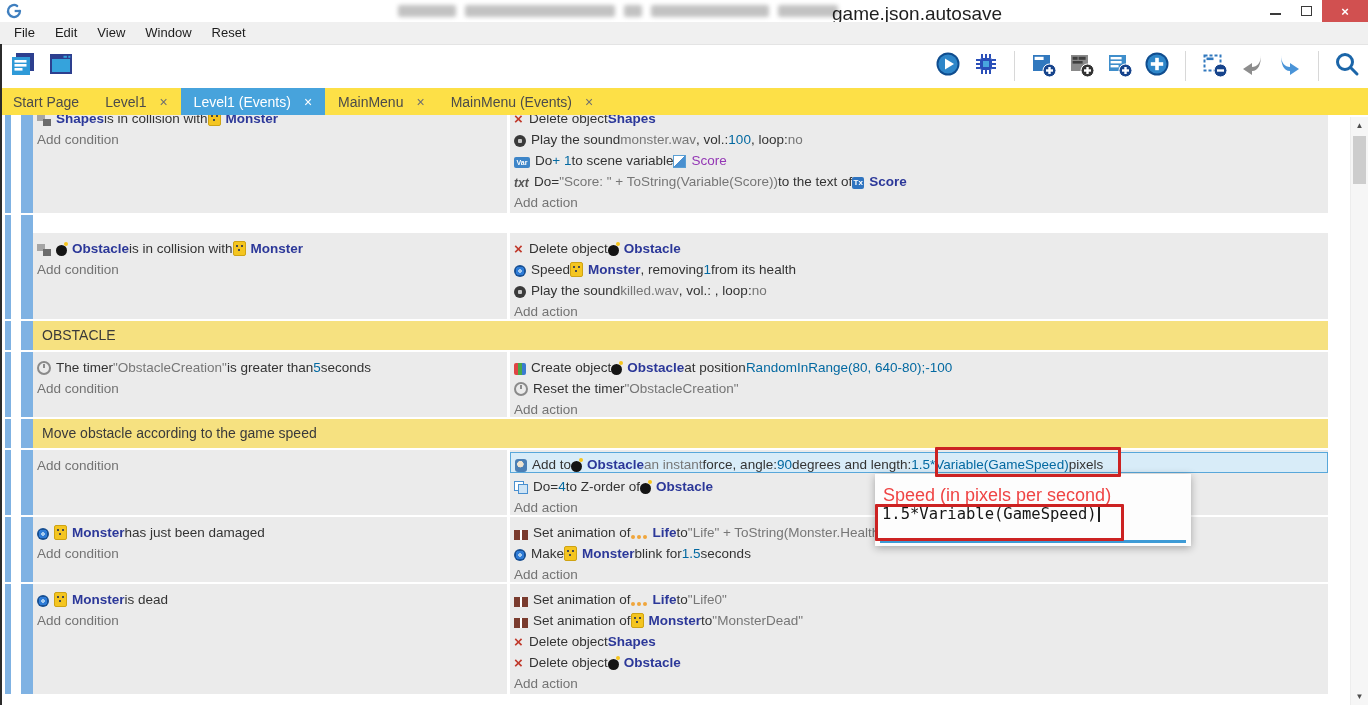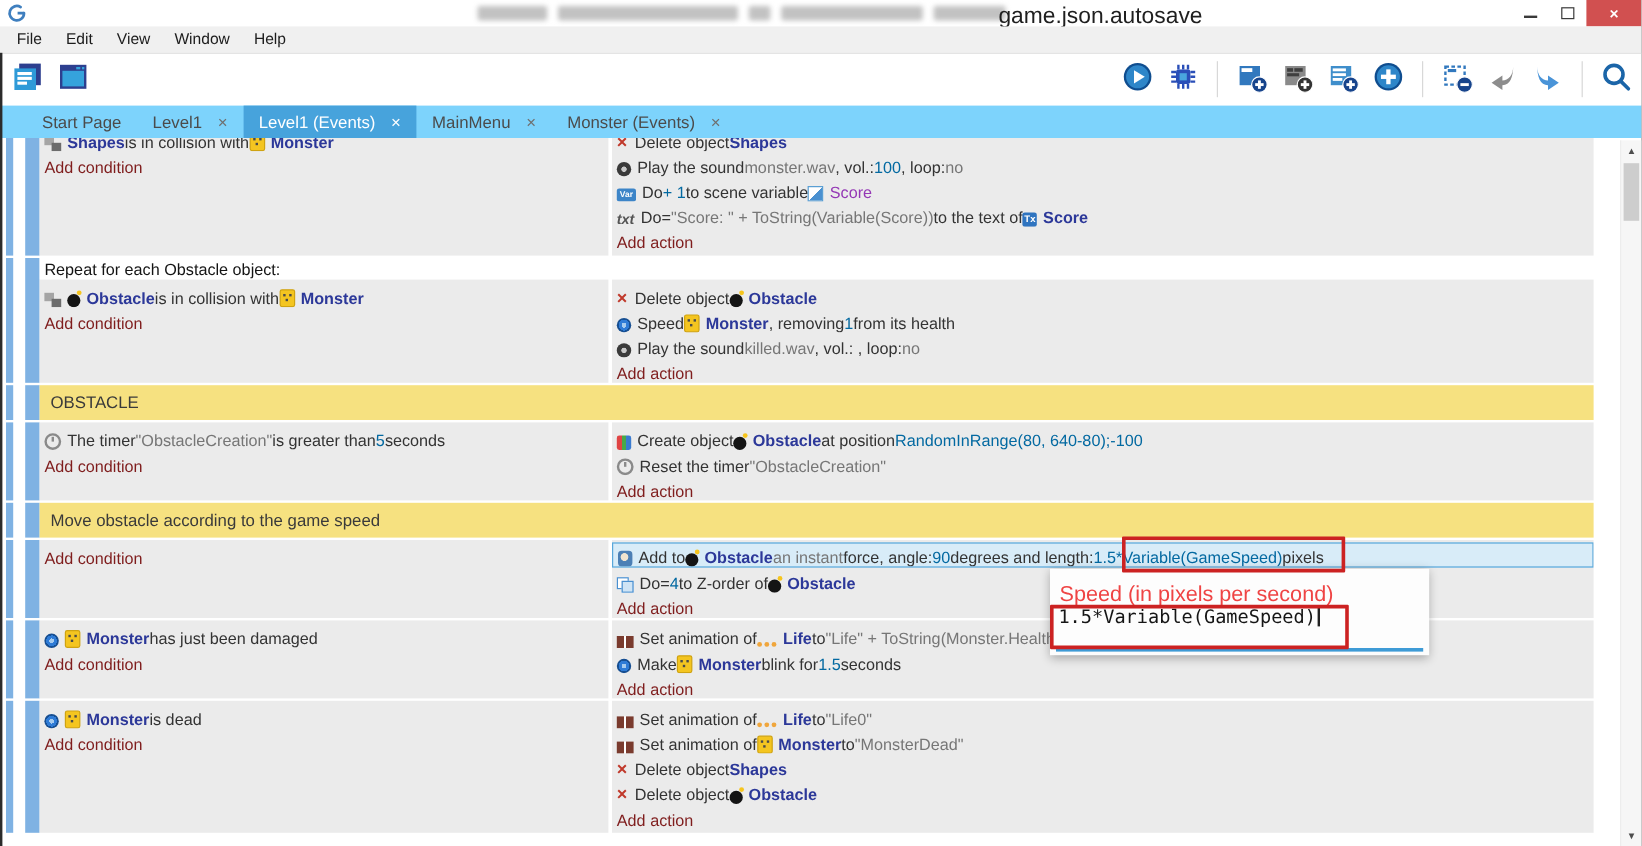--- a/index.html
+++ b/index.html
@@ -28,38 +28,38 @@
 
   
   .toolbar{position:absolute;left:0;top:45px;right:0;height:43px;background:#fff}
   .tb-group{position:absolute;top:6px;display:flex;align-items:center;gap:8px}
   .tb-left{left:8px}
   .tb-right{right:6px}
   .tbtn{width:30px;height:30px;display:flex;align-items:center;justify-content:center}
   .tb-div{width:1px;height:30px;background:#d8d8d8;margin:0 5px}
 
   
-  .tabbar{position:absolute;left:0;top:88px;right:0;height:27px;background:#7dd3fc;display:flex;padding-left:22px;z-index:4}
+  .tabbar{position:absolute;left:0;top:88px;right:0;height:27px;background:#fde047;display:flex;padding-left:0;z-index:4}
   .tab{display:flex;align-items:center;height:27px;padding:0 13px;font-size:14px;color:#4b4b4b;white-space:nowrap}
   .tab .tclose{margin-left:13px;font-size:14px;color:#6f6f6f;line-height:1}
   .tab.active{background:#47a3dc;color:#fff}
   .tab.active .tclose{color:#fff}
 
   
   .sheet{position:absolute;left:0;top:115px;width:1351px;bottom:0;overflow:hidden;background:#fff}
   .block{position:relative;margin-bottom:2px}
   .bar1{position:absolute;left:5px;top:0;bottom:0;width:6px;background:#7fb2e3}
   .bar2{position:absolute;left:21px;top:0;bottom:0;width:12px;background:#7fb2e3}
   .bhead{position:absolute;left:33px;right:23px;top:0;height:18px;background:#fff;font-size:13.5px;color:#141414;line-height:19px;padding-left:4px}
   .cond{position:absolute;left:33px;width:474px;top:0;bottom:0;background:#ebebeb;padding-top:2px;overflow:hidden}
   .act{position:absolute;left:510px;right:23px;top:0;bottom:0;background:#ebebeb;padding-top:2px;overflow:hidden}
   .hdr .cond,.hdr .act{top:18px}
   .line{display:flex;align-items:flex-end;height:21px;padding:0 4px;font-size:13.5px;color:#333;white-space:nowrap;overflow:hidden}
   .line.sel{background:#d8ecf8;border:1px solid #58a7da;box-sizing:border-box}
-  .ph{color:#7f1d1d}
+  .ph{color:#737373}
   .sg-obj{color:#2c3899;font-weight:bold}
   .sg-green{color:#0369a1}
   .sg-gray{color:#767676}
   .sg-purple{color:#9437b5}
   .banner-inner{position:absolute;left:33px;right:23px;top:0;bottom:0;background:#f6e180;color:#3a3a3a;font-size:14px;line-height:28px;padding-left:9px}
 
   
   .ic{display:inline-block;position:relative;flex:none;margin-right:5px}
   .ic-x{width:12px;margin-right:3px;color:#c0392b;font-weight:bold;font-size:15px;line-height:1}
   .ic-x::before{content:"\00d7"}
@@ -140,21 +140,21 @@
           <span>×</span>
         </div>
     </div>
   </div>
 
   <div class="menubar" id="menubar">
       <div class="menu-item">File</div>
       <div class="menu-item">Edit</div>
       <div class="menu-item">View</div>
       <div class="menu-item">Window</div>
-      <div class="menu-item">Help</div>
+      <div class="menu-item">Reset</div>
     </div>
   <div class="left-edge"></div>
 
   <div class="toolbar">
     <div class="tb-group tb-left" id="tb-left">
         <div class="tbtn">
           <span><svg width="28" height="28" viewBox="0 0 28 28">
               <rect x="7" y="3" width="18" height="18" fill="#2d3f8f"></rect>
               <rect x="3" y="7" width="18" height="18" fill="#2e9ad8"></rect>
               <rect x="5.5" y="10" width="12" height="2.6" fill="#fff"></rect>
@@ -278,21 +278,21 @@
       </div>
       <div class="tab active">
         <span>Level1 (Events)</span>
         <span class="tclose">×</span>
       </div>
       <div class="tab">
         <span>MainMenu</span>
         <span class="tclose">×</span>
       </div>
       <div class="tab">
-        <span>Monster (Events)</span>
+        <span>MainMenu (Events)</span>
         <span class="tclose">×</span>
       </div>
     </div>
 
   <div class="sheet" id="sheet">
       <div class="block" style="height: 110px; margin-top: -12px;">
         <div class="bar1"></div>
         <div class="bar2"></div>
         <div class="cond">
           <div class="line">
@@ -335,21 +335,20 @@
             <span> to the text of </span>
             <span class="ic ic-textobj"></span>
             <span class="sg-obj">Score</span>
           </div>
           <div class="line ph">Add action</div>
         </div>
       </div>
       <div class="block hdr" style="height: 104px;">
         <div class="bar1"></div>
         <div class="bar2"></div>
-        <div class="bhead">Repeat for each Obstacle object:</div>
         <div class="cond">
           <div class="line">
             <span class="ic ic-collision"></span>
             <span class="ic ic-bomb"></span>
             <span class="sg-obj">Obstacle</span>
             <span> is in collision with </span>
             <span class="ic ic-monster"></span>
             <span class="sg-obj">Monster</span>
           </div>
           <div class="line ph">Add condition</div>

